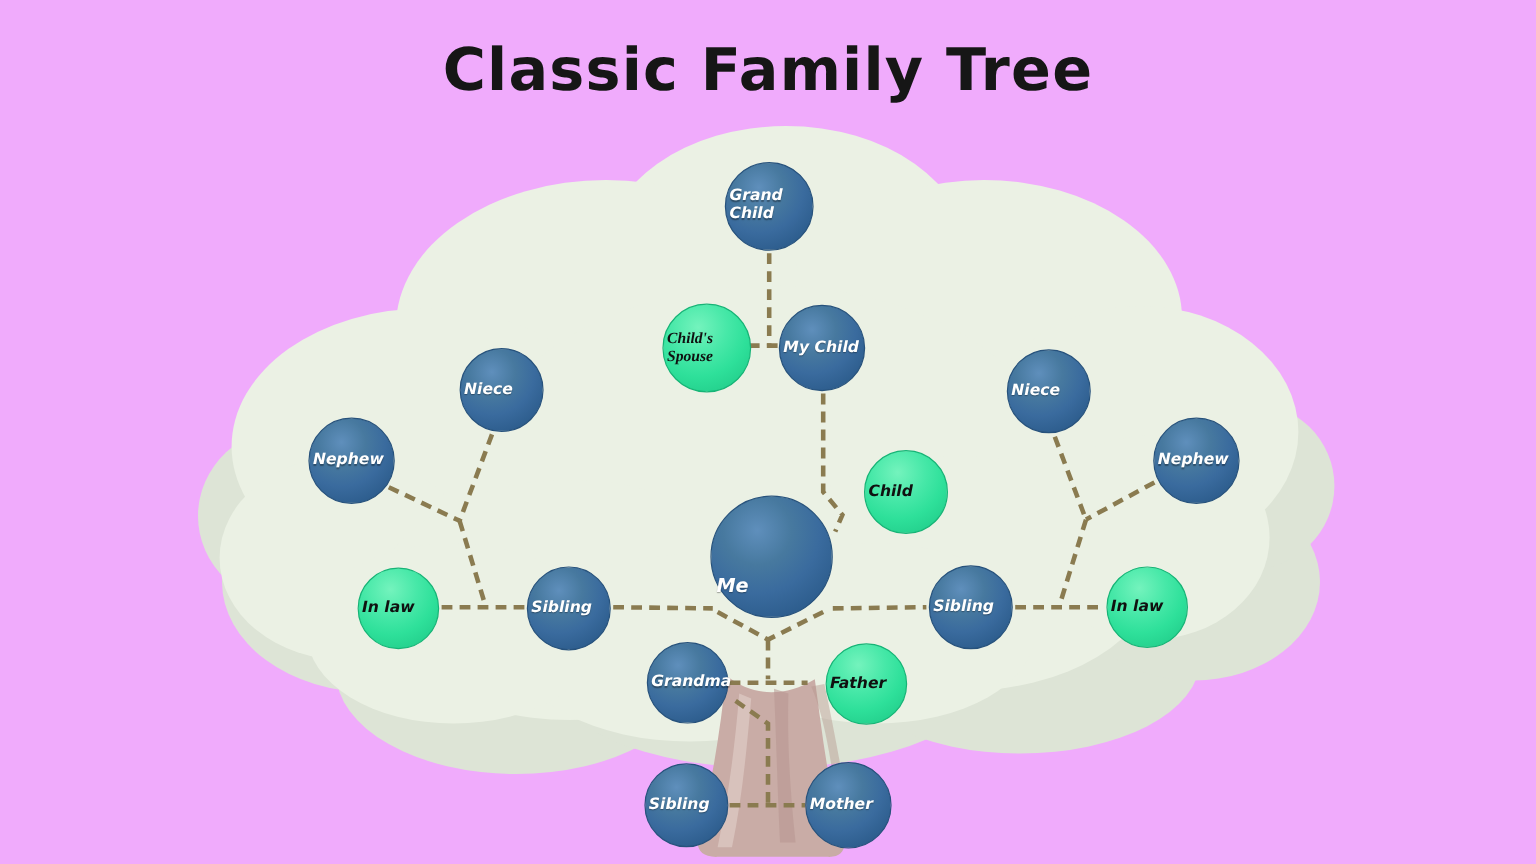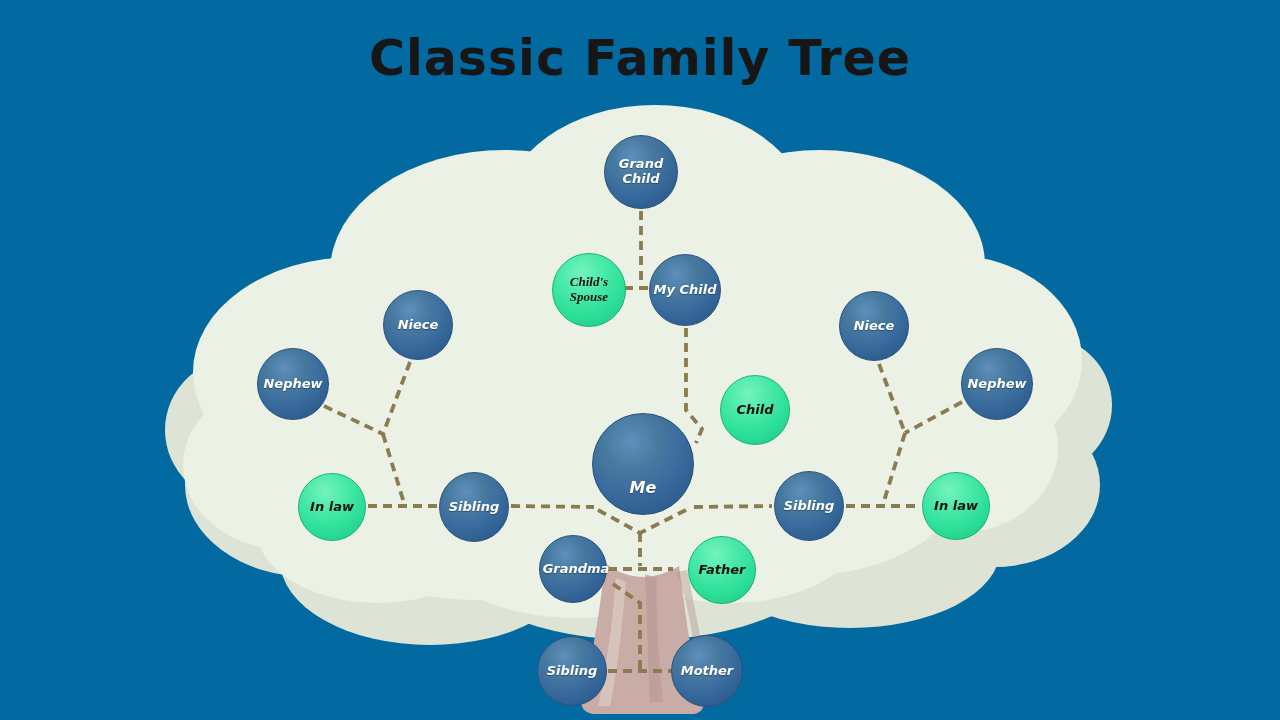--- a/index.html
+++ b/index.html
@@ -1,18 +1,18 @@
 <!DOCTYPE html>
 <html style="--background: #ffffff; --title-text: #161616; --connector: #8a7b50; --foliage: #ebf1e4; --foliage-shadow: #dde4d6; --trunk: #c9aca6; --trunk-dark: #b6968f; --trunk-light: #dbc5bf; --node-blue: #3a6b9e; --node-blue-edge: #27527c; --node-green: #2ee09a; --node-green-edge: #16b476; --node-text-blue: #ffffff; --node-text-green: #101010;"><head>
 <meta charset="utf-8">
 <style>
   html,body { margin:0; padding:0; background:#ffffff; }
   #stage {
     position:relative; width:1280px; height:720px; overflow:hidden;
-    background:#0369a1;
+    background:#f0abfc;
     font-family:"DejaVu Sans","Liberation Sans",sans-serif;
   }
   #tree-bg { position:absolute; left:0; top:0; width:1280px; height:720px; }
   #page-title {
     position:absolute; left:0; top:30px; width:1280px;
     text-align:center; font-size:49px; font-weight:bold;
     color:var(--title-text); letter-spacing:1px;
   }
   .node {
     position:absolute; border-radius:50%;
@@ -24,21 +24,21 @@
     background:radial-gradient(circle at 38% 28%, #5f8fbc 0%, #47799f 30%, var(--node-blue) 55%, #2d5d8d 80%, #265480 100%);
     border:1px solid var(--node-blue-edge);
     color:var(--node-text-blue);
   }
   .node.green {
     background:radial-gradient(circle at 40% 26%, #74f3bd 0%, #47e8a8 35%, var(--node-green) 60%, #23cf8c 85%, #1ec285 100%);
     border:1px solid var(--node-green-edge);
     color:var(--node-text-green);
   }
   .node-label {
-    width:92%; text-align:center; font-weight:bold; font-size:13px;
+    width:92%; font-weight:bold; font-size:13px;
     line-height:1.15; font-style:italic;
   }
   .node.blue .node-label { text-shadow:0 1px 1px rgba(0,0,0,0.35); }
   .node.big .node-label { font-size:16px;margin-top:48px; }
 </style>
 </head>
 <body>
 
 <div id="stage">
 

